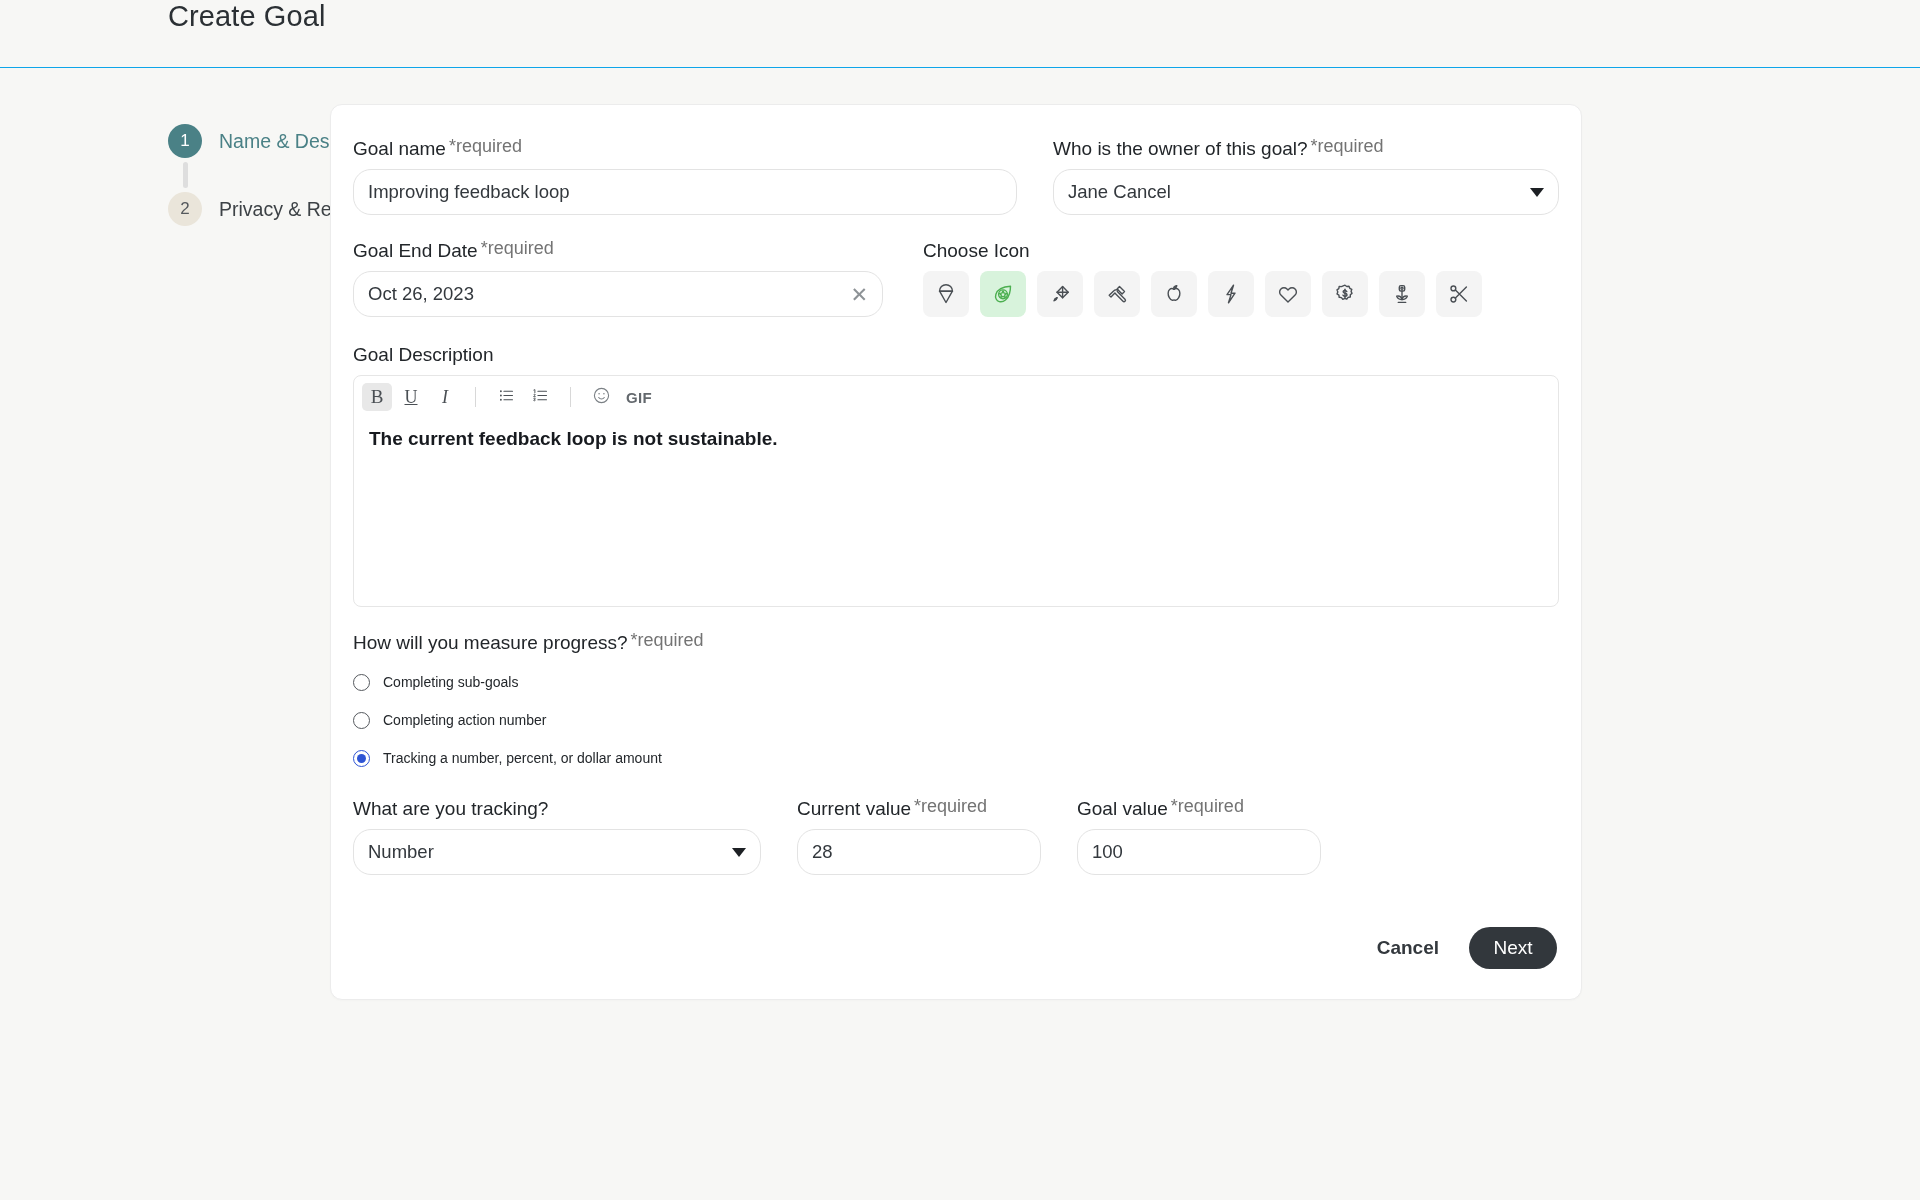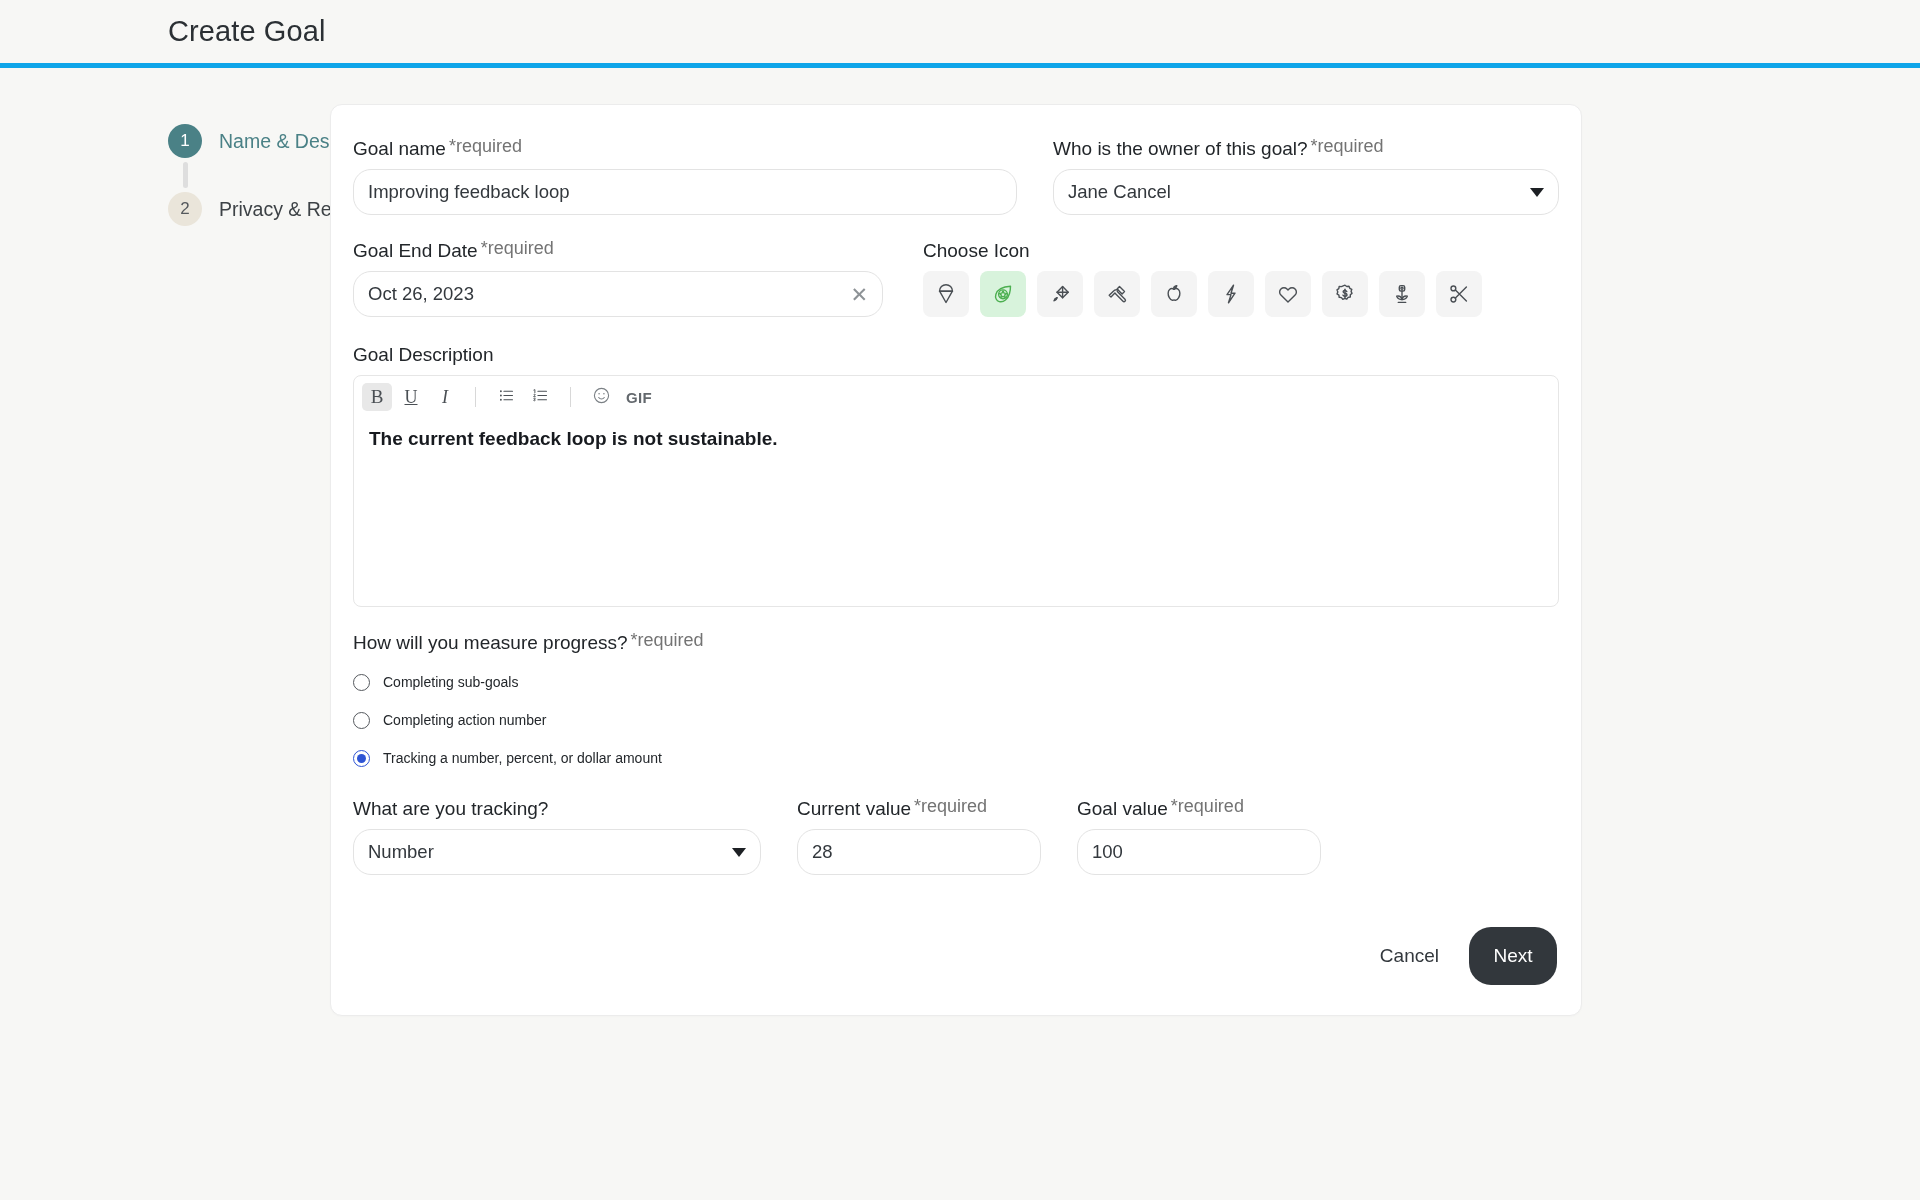--- a/index.html
+++ b/index.html
@@ -8,23 +8,22 @@
     width: 1920px; height: 1200px;
     background: #f7f7f5;
     font-family: "Liberation Sans", sans-serif;
     color: #2e3338;
     overflow: hidden;
   }
 
   
   .topbar {
     height: 68px;
-    border-bottom: 5px solid #0ea5e9;
+    border-bottom: 1px solid #0ea5e9;
     display: flex;
-    align-items: center;
     padding-left: 168px;
     background: #f7f7f5;
   }
   .page-title {
     font-size: 29px;
     color: #2b3034;
     letter-spacing: .1px;
   }
 
   
@@ -192,26 +191,26 @@
   }
   .radio-label { font-size: 14px; color: #23272b; }
 
   .footer {
     display: flex; justify-content: flex-end; align-items: center;
     gap: 30px;
     margin-top: 52px;
     padding-right: 2px;
   }
   .cancel-btn {
-    font-size: 19px; color: #33383d; cursor: pointer;
+    font-size: 19px; color: #33383d; cursor: pointer; font-weight: bold;
   }
   .next-btn {
     background: #32373c; color: #fff;
     border-radius: 22px;
-    height: 58px;
+    height: 42px;
     min-width: 88px;
     display: flex; align-items: center; justify-content: center;
     font-size: 19px;
     cursor: pointer;
   }
 </style>
 </head>
 <body>
 
 <div class="topbar">

